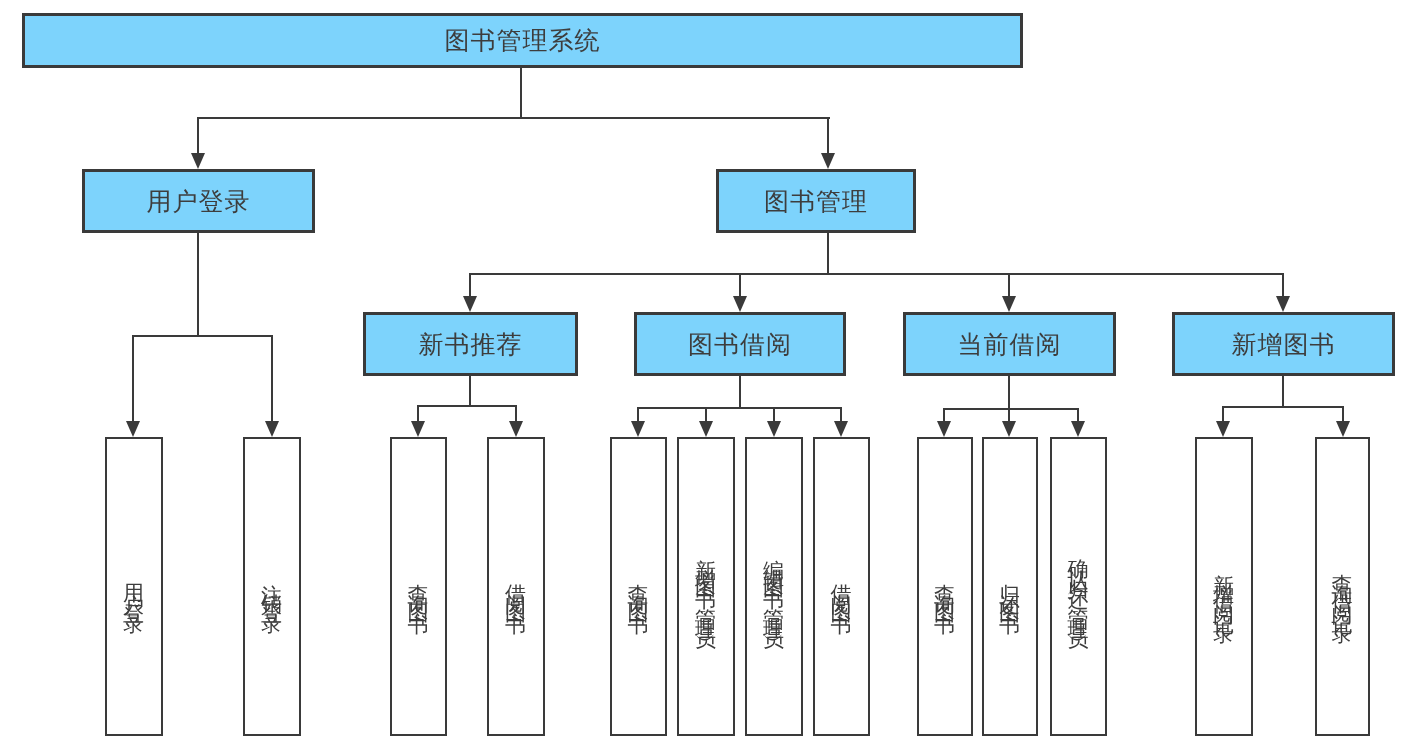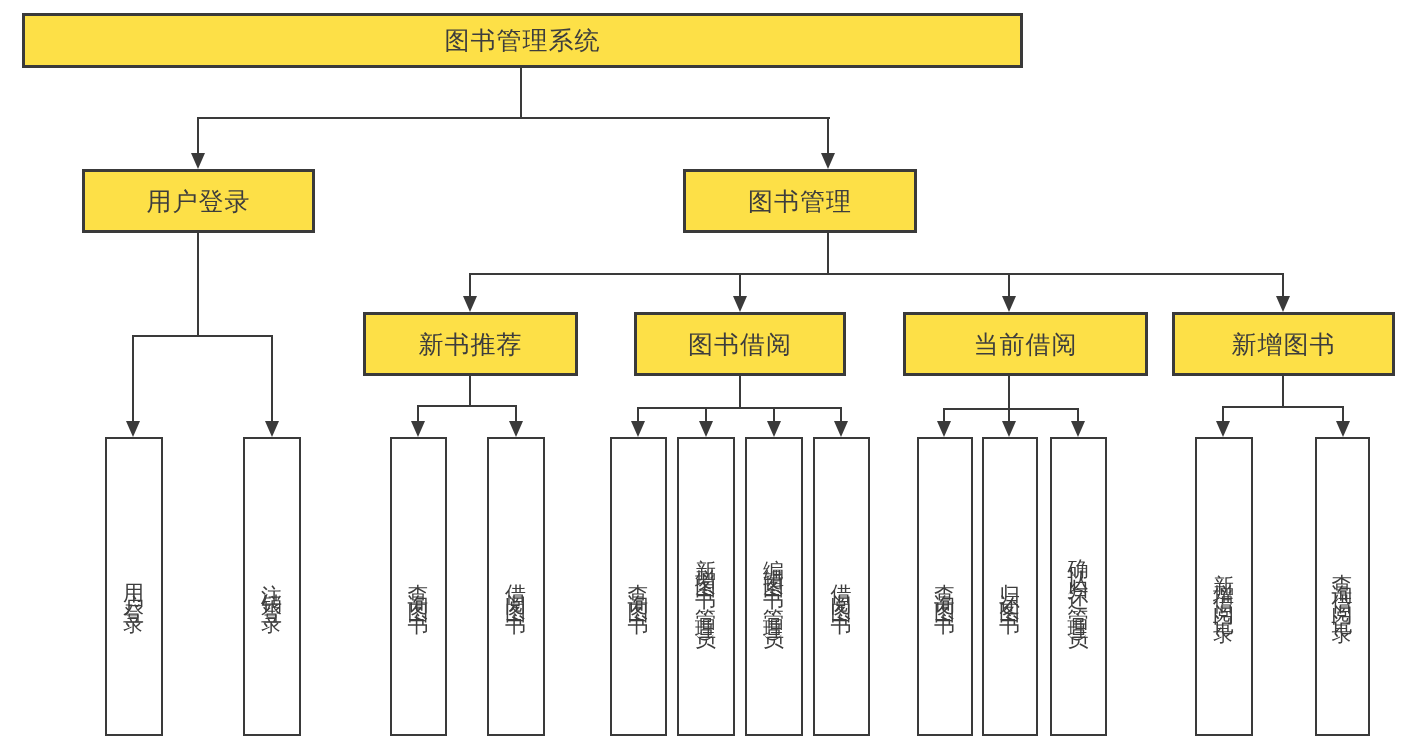--- a/index.html
+++ b/index.html
@@ -7,21 +7,21 @@
     position: relative;
     width: 1405px;
     height: 747px;
     background: #ffffff;
     overflow: hidden;
     font-family: "Liberation Sans", "DejaVu Sans", sans-serif;
     color: #3d3d3d;
   }
   .box {
     position: absolute;
-    background: #fde047;
+    background: #7dd3fc;
     border: 3px solid #3a3a3a;
     display: flex;
     align-items: center;
     justify-content: center;
     font-size: 25px;
     color: #3d3d3d;
     box-sizing: border-box;
     letter-spacing: 1px;
     white-space: nowrap;
   }
@@ -73,21 +73,21 @@
   <div class="vline" style="left:520px; top:68px; height:49px;"></div>
   <div class="hline" style="left:197px; top:117px; width:633px;"></div>
   <div class="vline" style="left:197px; top:117px; height:38px;"></div>
   <div class="arrow" style="left:191px; top:153px;"></div>
   <div class="vline" style="left:827px; top:117px; height:38px;"></div>
   <div class="arrow" style="left:821px; top:153px;"></div>
 
   <div class="box" style="left:82px; top:169px; width:233px; height:64px;">
     <span>用户登录</span>
   </div>
-  <div class="box" style="left:683px; top:169px; width:234px; height:64px;">
+  <div class="box" style="left:716px; top:169px; width:200px; height:64px;">
     <span>图书管理</span>
   </div>
 
   <div class="vline" style="left:197px; top:233px; height:103px;"></div>
   <div class="hline" style="left:132px; top:335px; width:141px;"></div>
   <div class="vline" style="left:132px; top:335px; height:88px;"></div>
   <div class="arrow" style="left:126px; top:421px;"></div>
   <div class="vline" style="left:271px; top:335px; height:88px;"></div>
   <div class="arrow" style="left:265px; top:421px;"></div>
 
@@ -101,21 +101,21 @@
   <div class="arrow" style="left:1002px; top:296px;"></div>
   <div class="vline" style="left:1282px; top:273px; height:25px;"></div>
   <div class="arrow" style="left:1276px; top:296px;"></div>
 
   <div class="box" style="left:363px; top:312px; width:215px; height:64px;">
     <span>新书推荐</span>
   </div>
   <div class="box" style="left:634px; top:312px; width:212px; height:64px;">
     <span>图书借阅</span>
   </div>
-  <div class="box" style="left:903px; top:312px; width:245px; height:64px;">
+  <div class="box" style="left:903px; top:312px; width:213px; height:64px;">
     <span>当前借阅</span>
   </div>
   <div class="box" style="left:1172px; top:312px; width:223px; height:64px;">
     <span>新增图书</span>
   </div>
 
   <div class="vline" style="left:469px; top:376px; height:30px;"></div>
   <div class="hline" style="left:417px; top:405px; width:100px;"></div>
   <div class="vline" style="left:417px; top:405px; height:18px;"></div>
   <div class="arrow" style="left:411px; top:421px;"></div>

